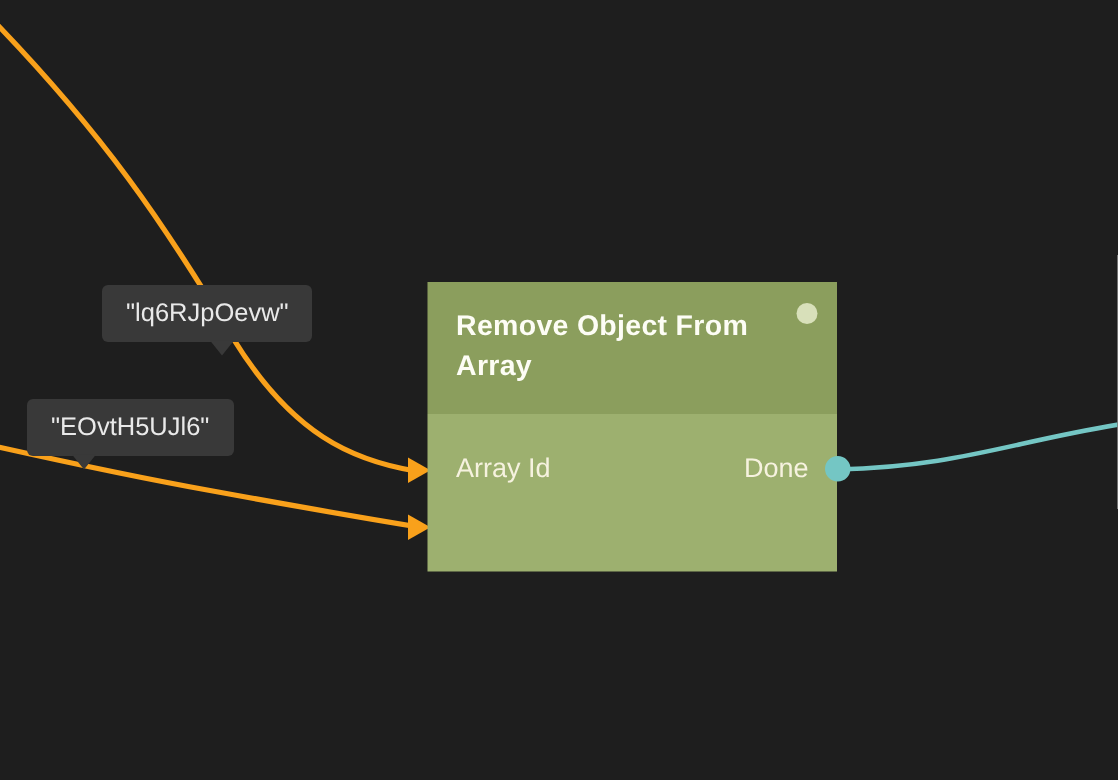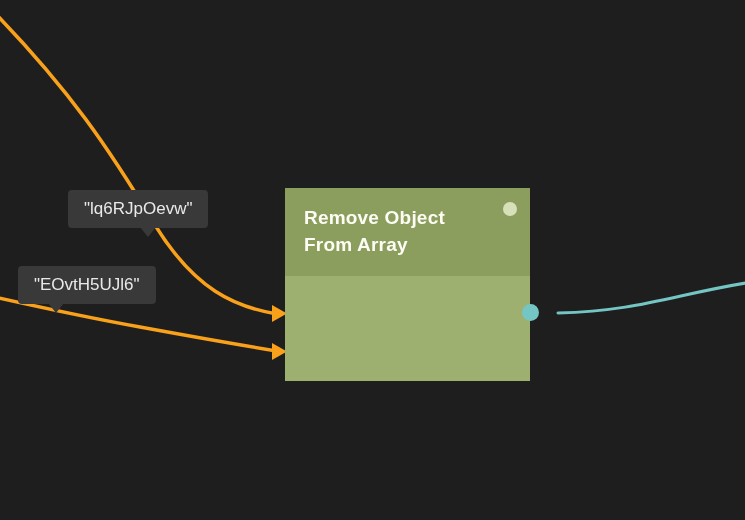--- a/index.html
+++ b/index.html
@@ -55,21 +55,21 @@
   .bubble-1 { left: 68px; top: 190px; }
   .bubble-1 .tail { left: 72px; }
   .bubble-2 { left: 18px; top: 266px; }
   .bubble-2 .tail { left: 30px; }
 
   
   .node {
     position: absolute;
     left: 285px;
     top: 188px;
-    width: 245px;
+    width: 273px;
     height: 193px;
     border-radius: 1px;
   }
   .node-header {
     position: relative;
     height: 88px;
     background: #8b9e5d;
     box-sizing: border-box;
     padding: 16px 52px 0 19px;
   }
@@ -137,17 +137,21 @@
     <span>"EOvtH5UJl6"</span>
     <div class="tail"></div>
   </div>
 
   <div class="node">
     <div class="node-header">
       <div class="node-title">Remove Object From Array</div>
       <div class="status-dot"></div>
     </div>
     <div class="node-body">
+      <div class="pin-row">
+        <span class="pin-label">Array Id</span>
+        <span class="pin-label">Done</span>
+      </div>
     </div>
     <div class="out-port"></div>
   </div>
 
 </div>
 
 </body></html>

